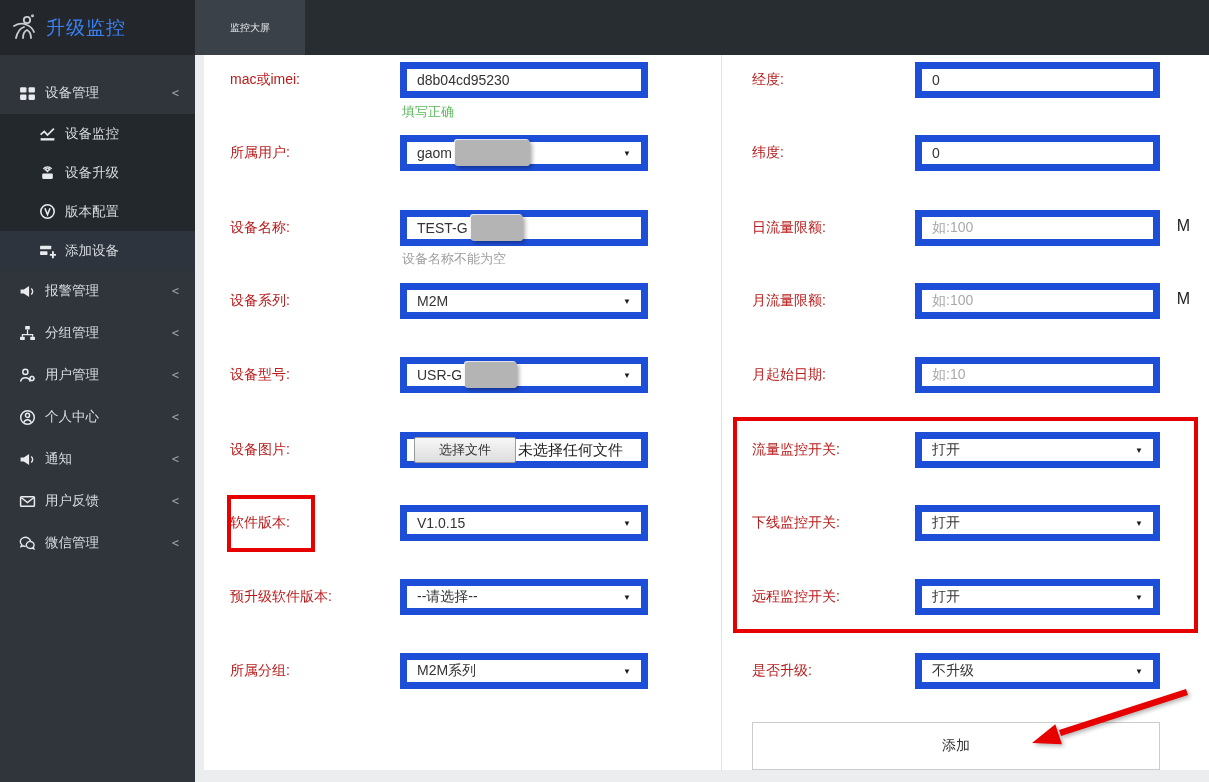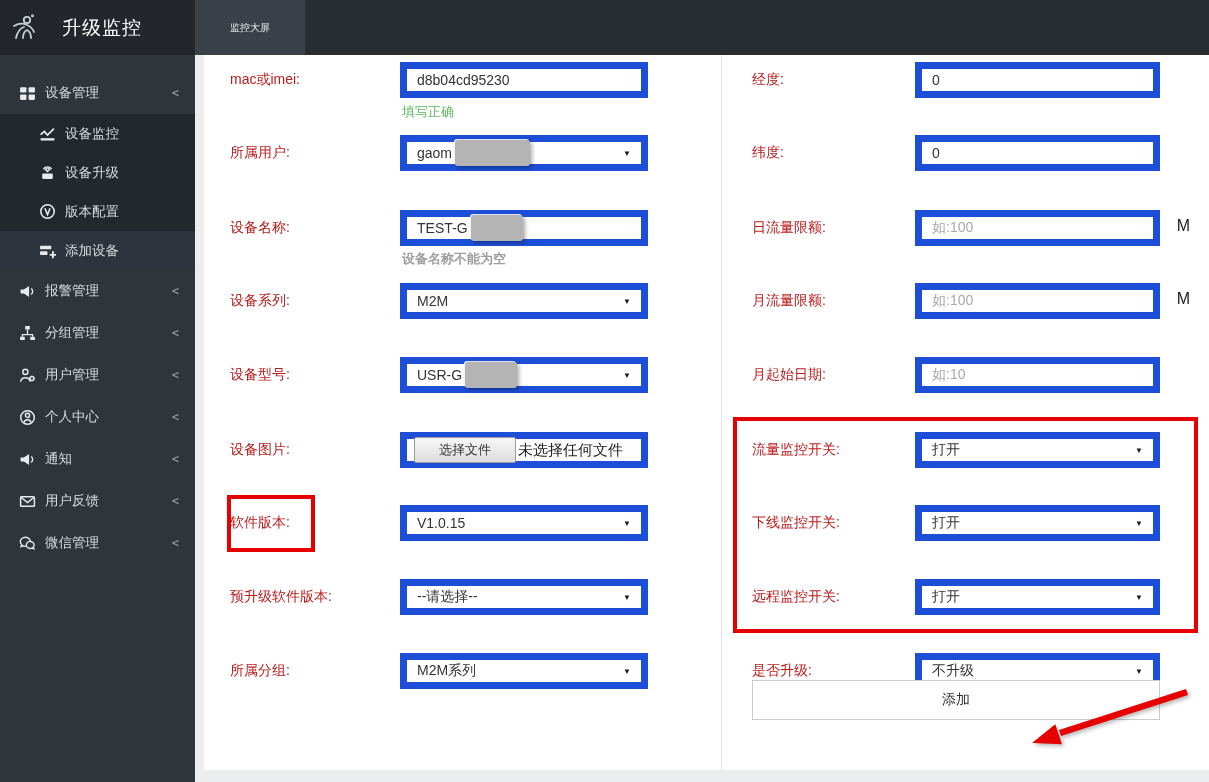--- a/index.html
+++ b/index.html
@@ -2,21 +2,21 @@
 <html><head>
 <meta charset="utf-8">
 <style>
   html,body{margin:0;padding:0;}
   body{font-family:"Liberation Sans","DejaVu Sans",sans-serif;}
   .stage{position:relative;width:1209px;height:782px;background:#ecedee;overflow:hidden;}
 
   
   .topbar{position:absolute;left:0;top:0;width:1209px;height:55px;background:#282d31;}
   .brand{position:absolute;left:0;top:0;width:195px;height:55px;background:#23272b;display:flex;align-items:center;padding-left:10px;box-sizing:border-box;}
-  .brand-text{color:#ffffff;font-size:19px;margin-left:22px;letter-spacing:1px;}
+  .brand-text{color:#3b82f6;font-size:19px;margin-left:6px;letter-spacing:1px;}
   .toptab{position:absolute;left:195px;top:0;width:110px;height:55px;background:#3b4148;color:#e6e9ec;font-size:10px;display:flex;align-items:center;justify-content:center;cursor:pointer;}
 
   
   .sidebar{position:absolute;left:0;top:55px;width:195px;height:727px;background:#2f353b;color:#d9dde1;font-size:13.5px;}
   .snav{position:relative;display:flex;align-items:center;cursor:pointer;}
   .snav .chev{position:absolute;right:16px;color:#9aa1a8;font-size:12px;font-family:"DejaVu Sans Mono",monospace;}
   .parent-item{height:30px;margin-top:23px;padding-left:19px;}
   .subblock{margin-top:6px;background:#23282c;}
   .sub-item{height:39px;padding-left:39px;}
   .sub-item.active{background:#2d343d;}
@@ -37,24 +37,24 @@
   .field{position:relative;height:36px;border:7px solid #1d4ed8;background:#fff;box-sizing:border-box;display:flex;align-items:center;padding:0 10px;font-size:14px;color:#333;}
   .lrow .field{width:248px;}
   .rrow .field{width:245px;}
   .field.select{cursor:pointer;}
   .caret{margin-left:auto;font-size:8px;color:#1a1a1a;flex:0 0 auto;}
   .ph{color:#a9a9a9;}
   .suffix{position:absolute;right:-30px;top:7px;font-size:16px;color:#222;}
   .redact{display:inline-block;height:26px;background:#b4b4b4;border-radius:3px;margin-left:3px;vertical-align:middle;box-shadow:2px 2px 4px rgba(0,0,0,.35), -1px -1px 0 rgba(255,255,255,.9);}
   .helper{position:absolute;font-size:13px;}
   .helper.green{color:#5cb85c;}
-  .helper.gray{color:#9e9e9e;font-weight:bold;}
+  .helper.gray{color:#9e9e9e;}
   .filebtn{border:1px solid #9b9b9b;background:linear-gradient(#f7f7f7,#dddddd);border-radius:2px;font-size:13px;color:#333;padding:3px 24px;margin-left:-3px;cursor:pointer;flex:0 0 auto;}
   .filetext{font-size:15px;color:#222;margin-left:2px;white-space:nowrap;}
-  .addbtn{position:absolute;left:752px;top:680px;width:408px;height:40px;border:1px solid #ccc;background:#fff;font-size:14px;color:#333;display:flex;align-items:center;justify-content:center;cursor:pointer;font-family:Liberation Sans, sans-serif;}
+  .addbtn{position:absolute;left:752px;top:722px;width:408px;height:48px;border:1px solid #ccc;background:#fff;font-size:14px;color:#333;display:flex;align-items:center;justify-content:center;cursor:pointer;font-family:Liberation Sans, sans-serif;}
 
   
   .redbox{position:absolute;border:4px solid #e60000;box-sizing:border-box;pointer-events:none;}
   .redbox1{left:227px;top:495px;width:88px;height:57px;}
   .redbox2{left:733px;top:417px;width:465px;height:216px;}
   .arrow-svg{position:absolute;left:1015px;top:678px;width:190px;height:80px;pointer-events:none;filter:drop-shadow(2px 2px 2px rgba(0,0,0,.3));}
 </style>
 </head>
 <body>
 

